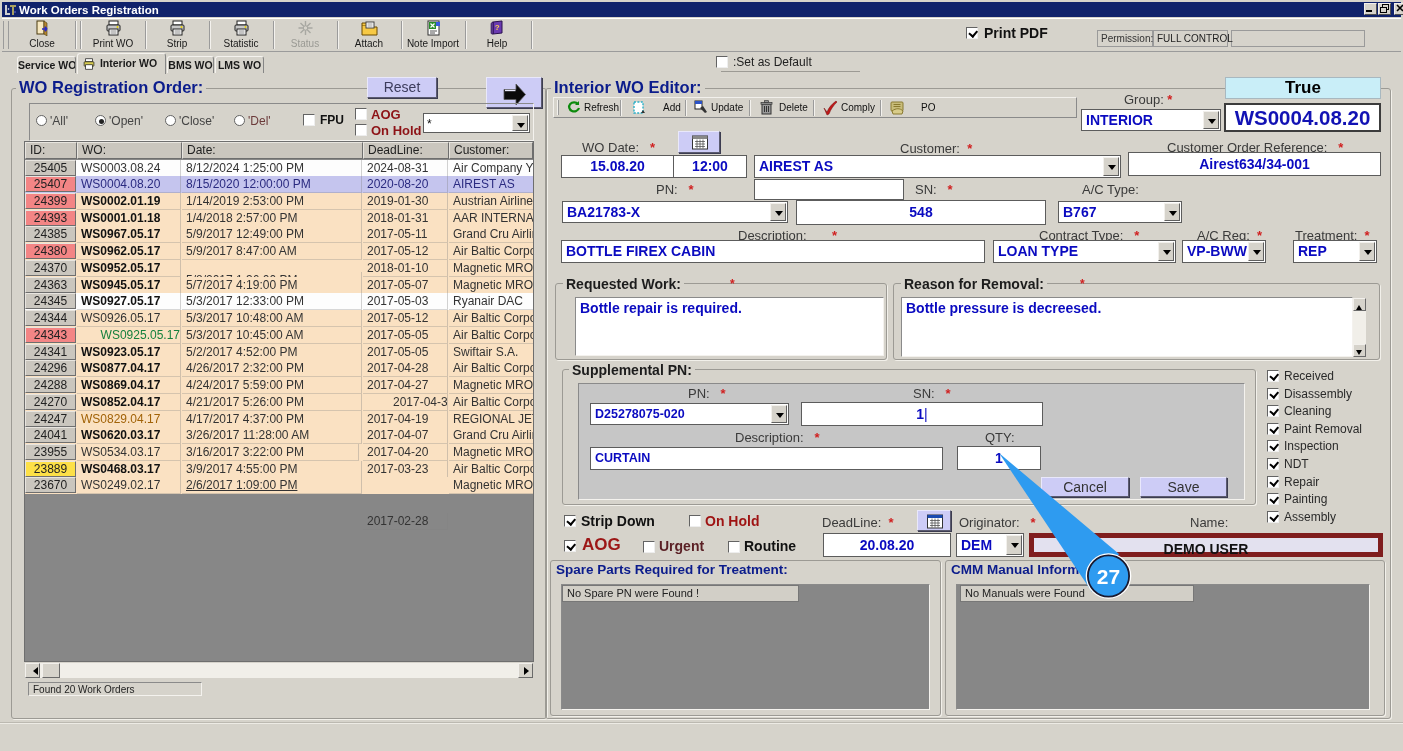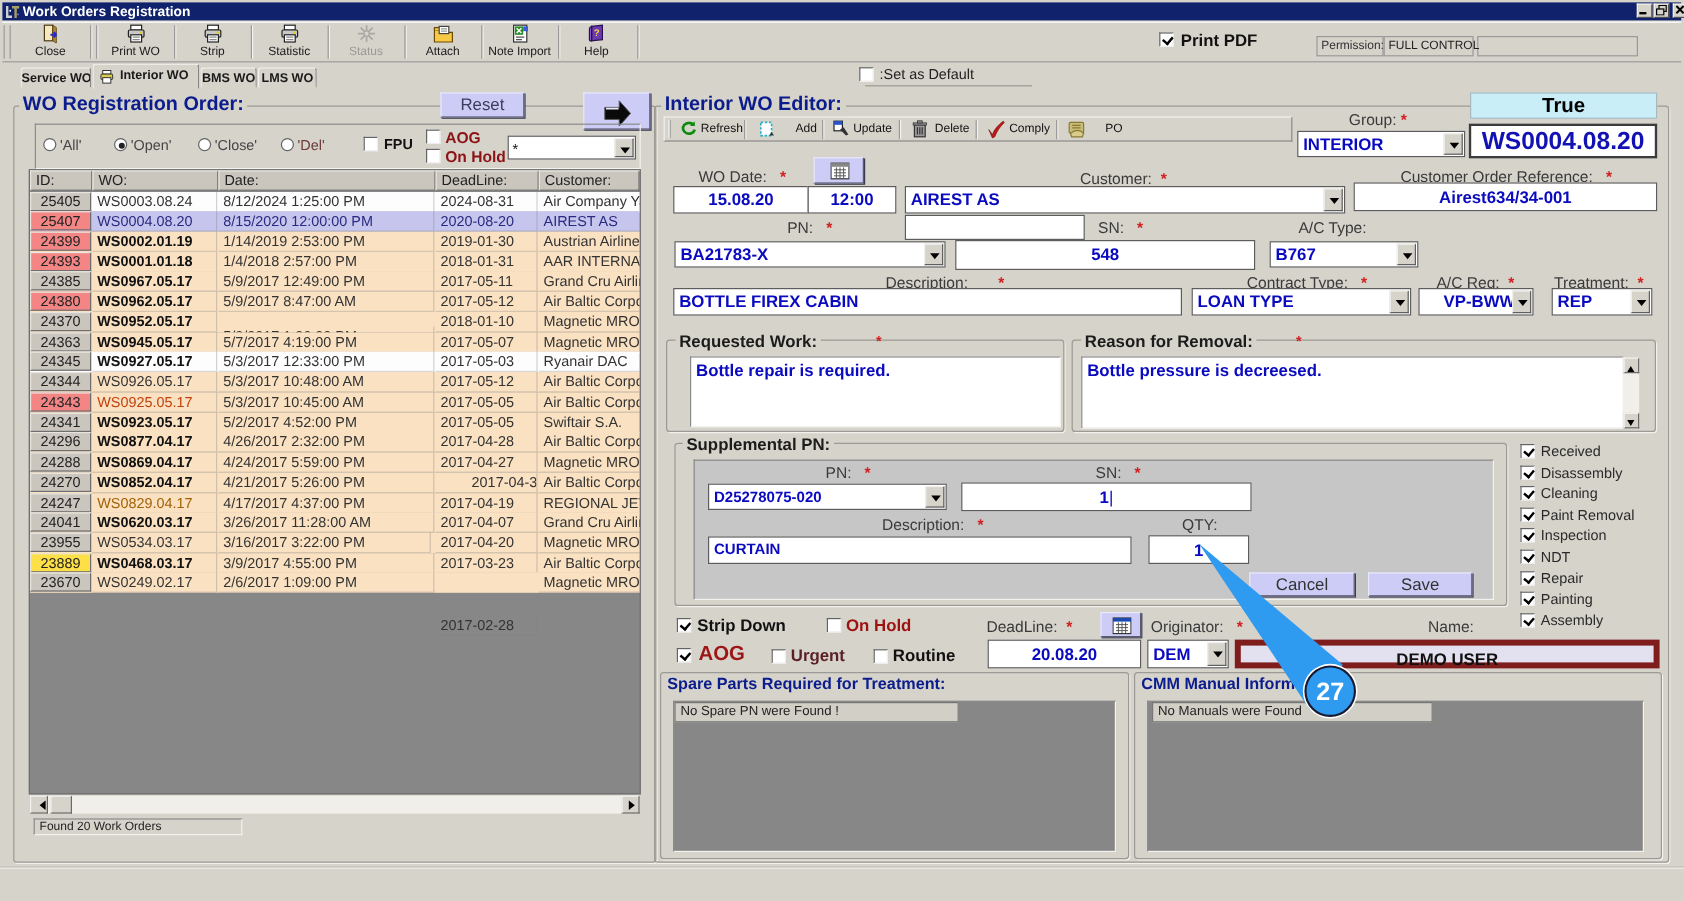--- a/index.html
+++ b/index.html
@@ -238,21 +238,21 @@
 </div>
 <div class="trow" style="top:168.1px;background:#fae1c2">
 <div class="idc" style="background:#cac6be">24344</div>
 <div class="tc" style="left:52px;width:104px;color:#333;">WS0926.05.17</div>
 <div class="tc" style="left:157px;width:180px;">5/3/2017 10:48:00 AM</div>
 <div class="tc" style="left:338px;width:85px;">2017-05-12</div>
 <div class="tc" style="left:424px;width:84px;border-right:none">Air Baltic Corporat</div>
 </div>
 <div class="trow" style="top:184.8px;background:#fae1c2">
 <div class="idc" style="background:#f38585">24343</div>
-<div class="tc" style="left:52px;width:104px;color:#c2410c;">WS0925.05.17</div>
+<div class="tc" style="left:52px;width:104px;color:#15803d;text-align:right;">WS0925.05.17</div>
 <div class="tc" style="left:157px;width:180px;">5/3/2017 10:45:00 AM</div>
 <div class="tc" style="left:338px;width:85px;">2017-05-05</div>
 <div class="tc" style="left:424px;width:84px;border-right:none">Air Baltic Corporat</div>
 </div>
 <div class="trow" style="top:201.5px;background:#fae1c2">
 <div class="idc" style="background:#cac6be">24341</div>
 <div class="tc" style="left:52px;width:104px;font-weight:bold;color:#111;">WS0923.05.17</div>
 <div class="tc" style="left:157px;width:180px;">5/2/2017 4:52:00 PM</div>
 <div class="tc" style="left:338px;width:85px;">2017-05-05</div>
 <div class="tc" style="left:424px;width:84px;border-right:none">Swiftair S.A.</div>
@@ -302,21 +302,21 @@
 <div class="trow" style="top:318.6px;background:#fae1c2">
 <div class="idc" style="background:#fde047">23889</div>
 <div class="tc" style="left:52px;width:104px;font-weight:bold;color:#111;">WS0468.03.17</div>
 <div class="tc" style="left:157px;width:180px;">3/9/2017 4:55:00 PM</div>
 <div class="tc" style="left:338px;width:85px;">2017-03-23</div>
 <div class="tc" style="left:424px;width:84px;border-right:none">Air Baltic Corporat</div>
 </div>
 <div class="trow" style="top:335.4px;background:#fae1c2">
 <div class="idc" style="background:#cac6be">23670</div>
 <div class="tc" style="left:52px;width:104px;color:#333;">WS0249.02.17</div>
-<div class="tc" style="left:157px;width:180px;">2/6/2017 1:09:00 PM</div>
+<div class="tc" style="left:157px;width:180px;text-decoration:underline;">2/6/2017 1:09:00 PM</div>
 <div class="tc" style="left:338px;width:85px;margin-top:36px;">2017-02-28</div>
 <div class="tc" style="left:424px;width:84px;border-right:none">Magnetic MRO</div>
 </div>
 </div>
 
 <div class="ab" style="left:25px;top:663px;width:508px;height:15px;background:#f1efe9"></div>
 <div class="ab raised" style="left:25px;top:663px;width:15px;height:15px;background:#d6d3cb">
       <div style="position:absolute;left:3px;top:3px;border:4px solid transparent;border-right:5px solid #000"></div>
     </div>
 <div class="ab raised" style="left:42px;top:663px;width:18px;height:15px;background:#d6d3cb"></div>
@@ -396,21 +396,21 @@
 <div class="fld" style="left:562px;top:201px;width:226px;height:22px;padding-left:4px;line-height:20px">BA21783-X<div class="ddb"></div></div>
 <div class="fld ctr" style="left:796px;top:200px;width:250px;height:25px;line-height:23px">548</div>
 <div class="fld" style="left:1058px;top:201px;width:124px;height:22px;padding-left:4px;line-height:20px">B767<div class="ddb"></div></div>
 
 <div class="lbl" style="left:738px;top:228px;font-size:13px;color:#3a3a3a">Description: &nbsp;&nbsp;&nbsp;&nbsp;&nbsp;&nbsp;<span class="ast">*</span></div>
 <div class="lbl" style="left:1039px;top:228px;font-size:13px;color:#3a3a3a">Contract Type: &nbsp;&nbsp;<span class="ast">*</span></div>
 <div class="lbl" style="left:1197px;top:228px;font-size:13px;color:#3a3a3a">A/C Reg: &nbsp;<span class="ast">*</span></div>
 <div class="lbl" style="left:1295px;top:228px;font-size:13px;color:#3a3a3a">Treatment: &nbsp;<span class="ast">*</span></div>
 <div class="fld" style="left:561px;top:240px;width:424px;height:23px;padding-left:4px;line-height:21px">BOTTLE FIREX CABIN</div>
 <div class="fld" style="left:993px;top:240px;width:183px;height:23px;padding-left:4px;line-height:21px">LOAN TYPE<div class="ddb"></div></div>
-<div class="fld" style="left:1182px;top:240px;width:96px;height:23px;padding-left:20px;line-height:21px">VP-BWW<div class="ddb"></div></div>
+<div class="fld" style="left:1182px;top:240px;width:84px;height:23px;padding-left:4px;line-height:21px">VP-BWW<div class="ddb"></div></div>
 <div class="fld" style="left:1293px;top:240px;width:84px;height:23px;padding-left:4px;line-height:21px">REP<div class="ddb"></div></div>
 
 <div class="grp" style="left:555px;top:283px;width:332px;height:77px"></div>
 <div class="glabel" style="left:563px;top:276px;font-size:14px;color:#1c1c1c">Requested Work: </div>
 <div class="ab ast" style="left:730px;top:277px;font-size:12px">*</div>
 <div class="ab sunk" style="left:575px;top:297px;width:309px;height:59px;background:#fff">
       <div style="padding:2px 4px;font-size:14px;font-weight:bold;color:#0a0ac0">Bottle repair is required.</div>
     </div>
 <div class="grp" style="left:893px;top:283px;width:487px;height:77px"></div>
 <div class="glabel" style="left:901px;top:276px;font-size:14px;color:#1c1c1c">Reason for Removal: </div>

